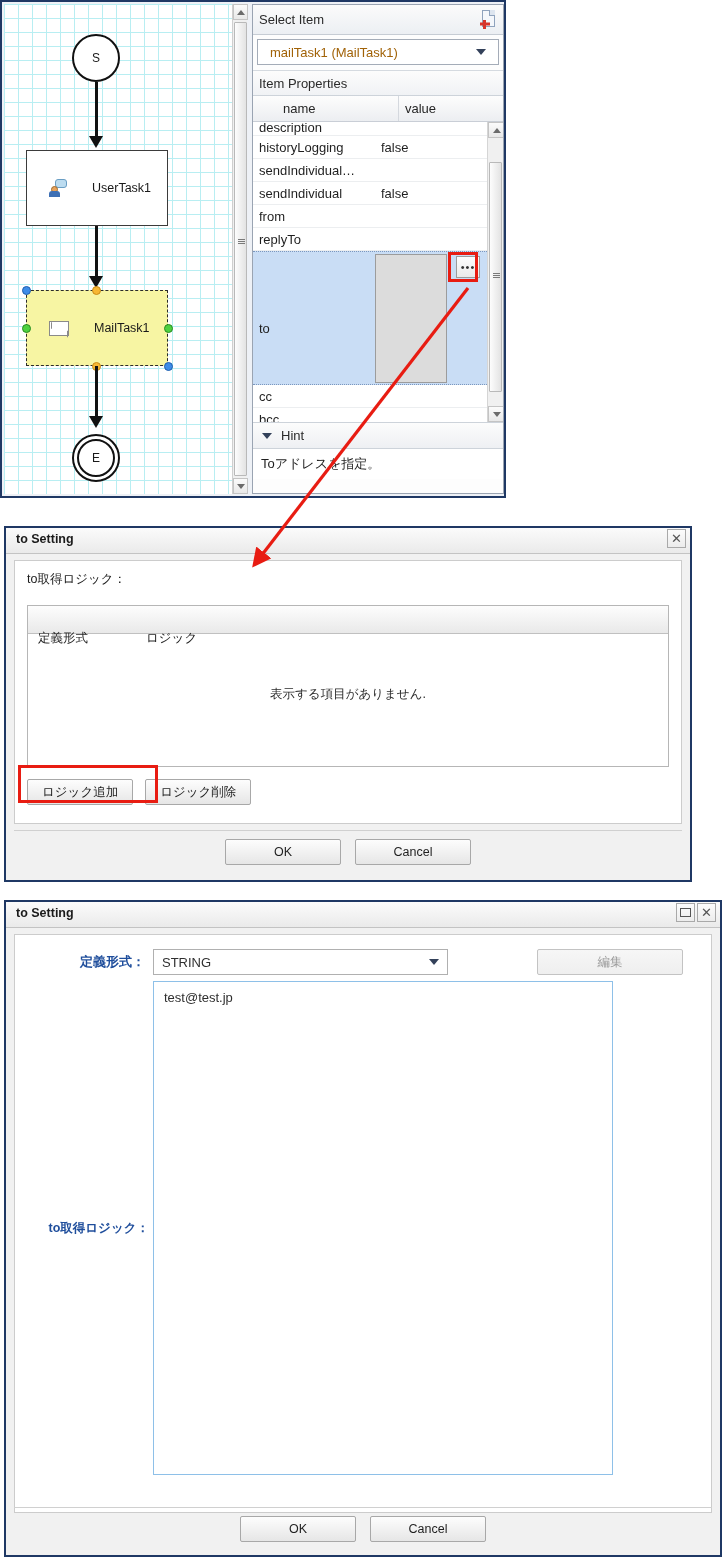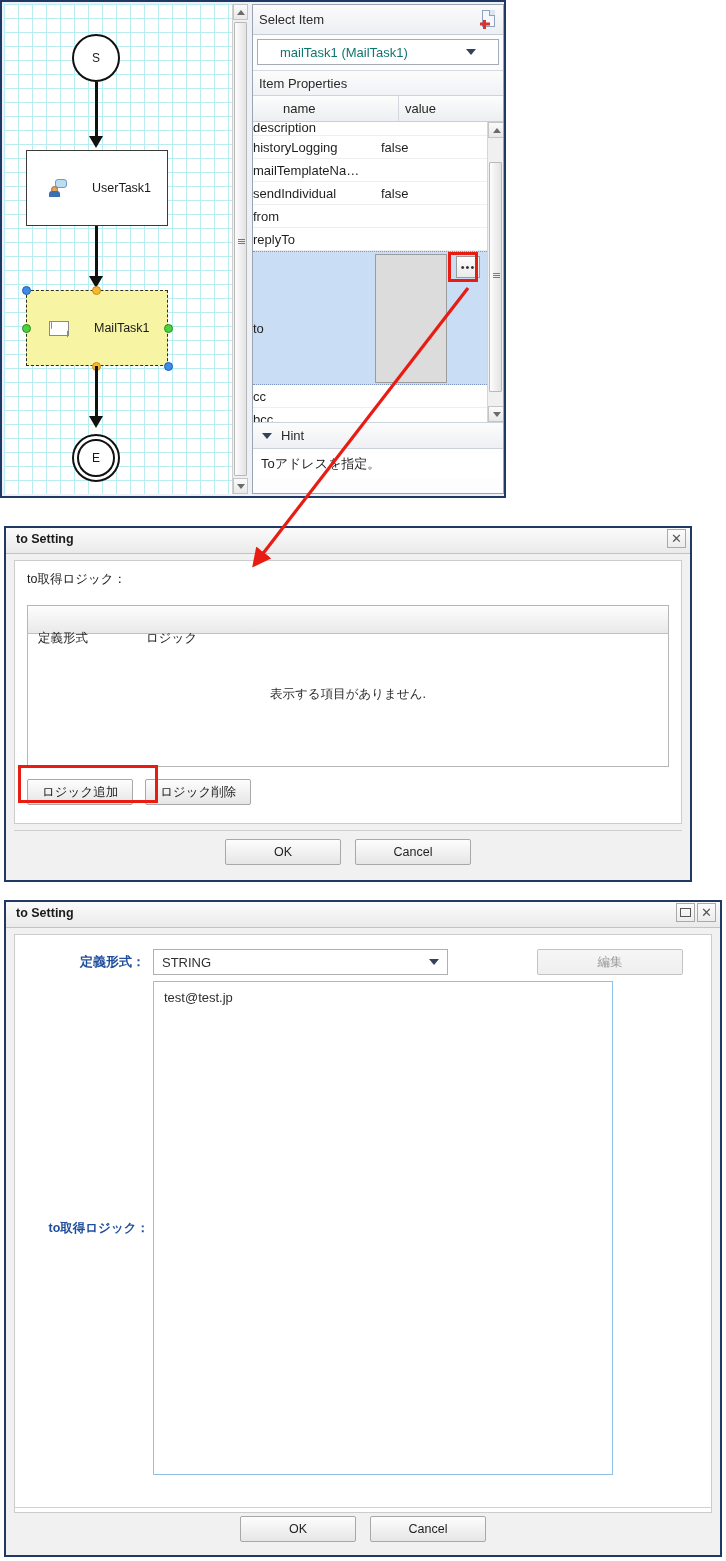--- a/index.html
+++ b/index.html
@@ -114,37 +114,37 @@
     content:""; position:absolute; right:-1px; top:-1px; width:5px; height:5px;
     background:#dde5ef; border-left:1px solid #8fa3bd; border-bottom:1px solid #8fa3bd;
   }
   .icon-doc .puzzle {
     position: absolute; left: 0px; bottom: 0px; width: 10px; height: 10px; background: #d6352b;
     clip-path: polygon(0% 35%,30% 35%,30% 10%,60% 10%,60% 35%,100% 35%,100% 65%,60% 65%,60% 100%,30% 100%,30% 65%,0% 65%);
   }
   .combo {
     margin: 4px 4px 0 4px; height: 26px; background: #fff;
     border: 1px solid #a4acb8; display: flex; align-items: center;
-    padding: 0 22px; font-size: 13px; color: #0f766e;
+    padding: 0 12px; font-size: 13px; color: #a16207;
   }
   .combo .spacer { flex: 1; }
   .caret { width: 0; height: 0; border-left: 5px solid transparent; border-right: 5px solid transparent; border-top: 6px solid #33415a; }
   .subheader {
     margin-top: 5px; height: 26px; display: flex; align-items: center; padding-left: 6px;
     background: linear-gradient(#fcfcfc,#f0f2f5); border-top: 1px solid #d5dae0; border-bottom: 1px solid #cdd3da;
     font-size: 13px; color: #2a2a2a;
   }
   .grid-head { display: flex; height: 26px; background: linear-gradient(#fdfdfd,#eceef1); border-bottom: 1px solid #c9ced6; font-size: 13px; color: #262626; }
   .grid-head div { display: flex; align-items: center; padding-left: 6px; }
   .gh-name  { width: 122px; border-right: 1px solid #d4d8de; margin-left: 24px; }
   .gh-value { flex: 1; }
   .grid-body { position: relative; height: 300px; overflow: hidden; background: #fff; }
   .grid-rows { position: absolute; left: 0; top: 0; right: 16px; }
   .grow { display: flex; height: 23px; align-items: center; border-bottom: 1px solid #eceef0; font-size: 13px; color: #1f1f1f; }
-  .grow .c1 { width: 122px; overflow: hidden; white-space: nowrap; }
+  .grow .c1 { width: 122px; padding-left: 6px; overflow: hidden; white-space: nowrap; }
   .grow .c2 { flex: 1; padding-left: 6px; }
   .grow.clipped { height: 14px; align-items: flex-end; }
   .grow.tall {
     height: 134px; align-items: flex-end; background: #c9ddf5;
     border-top: 1px dotted #7b97be; border-bottom: 1px dotted #7b97be; position: relative;
   }
   .grow.tall .c1 { padding-bottom: 48px; }
   .grow.tall .editbox {
     position: absolute; left: 122px; top: 2px; width: 72px; height: 129px;
     background: #dcdcdc; border: 1px solid #9c9c9c;
@@ -316,21 +316,21 @@
       <div class="grid-rows">
         <div class="grow clipped">
           <span class="c1">description</span>
           <span class="c2"></span>
         </div>
         <div class="grow">
           <span class="c1">historyLogging</span>
           <span class="c2">false</span>
         </div>
         <div class="grow">
-          <span class="c1">mailTemplateNa…</span>
+          <span class="c1">sendIndividual…</span>
           <span class="c2"></span>
         </div>
         <div class="grow">
           <span class="c1">sendIndividual</span>
           <span class="c2">false</span>
         </div>
         <div class="grow">
           <span class="c1">from</span>
           <span class="c2"></span>
         </div>

